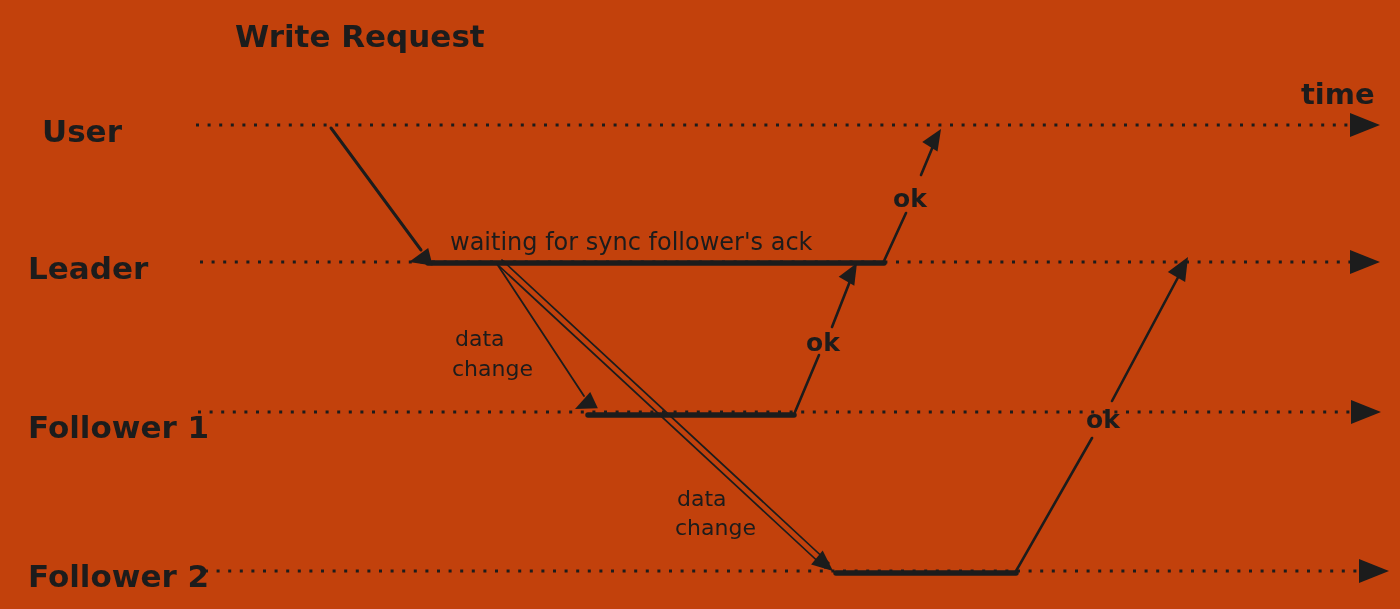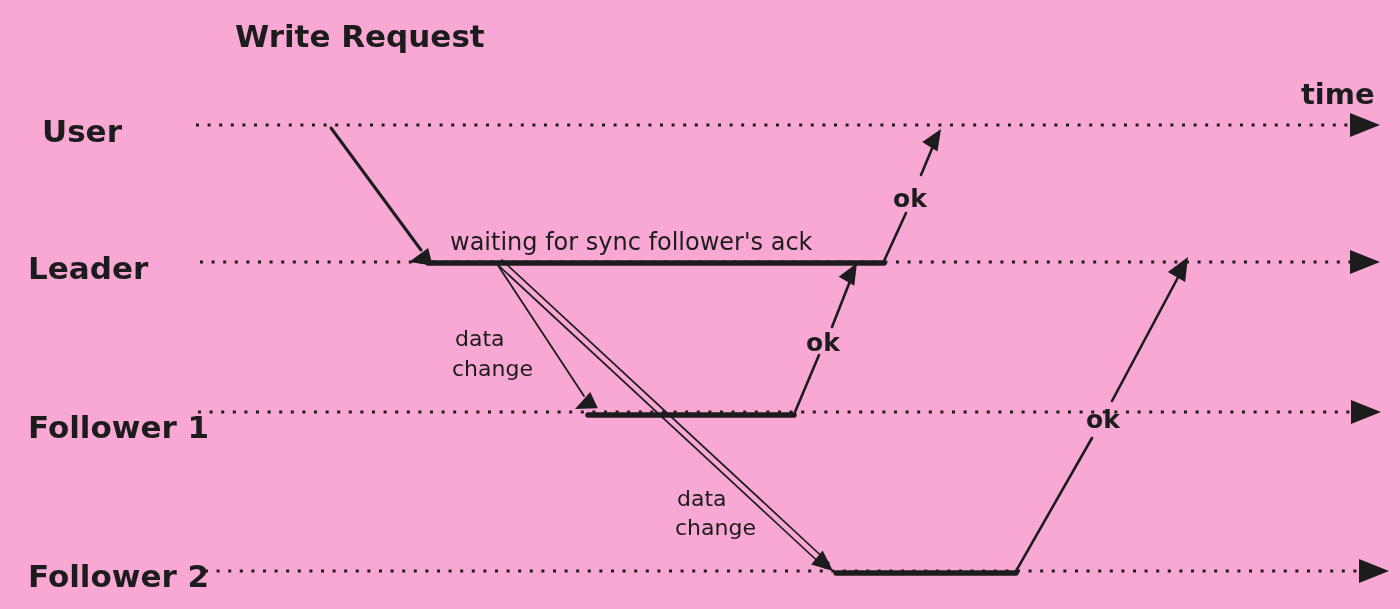--- a/index.html
+++ b/index.html
@@ -7,21 +7,21 @@
     padding: 0;
     background: #ffffff;
     width: 1400px;
     height: 609px;
     overflow: hidden;
   }
   .canvas-wrap {
     position: relative;
     width: 1400px;
     height: 609px;
-    background: #f9a8d4;
+    background: #c2410c;
   }
   svg text {
     font-family: "DejaVu Sans", sans-serif;
     fill: #1c1c1c;
     font-weight: 500;
   }
   .title-text   { font-size: 31px; font-weight: 600; }
   .time-text    { font-size: 29px; font-weight: 600; }
   .lane-text    { font-size: 31px; font-weight: 600; }
   .waiting-text { font-size: 24px; font-weight: 500; }

